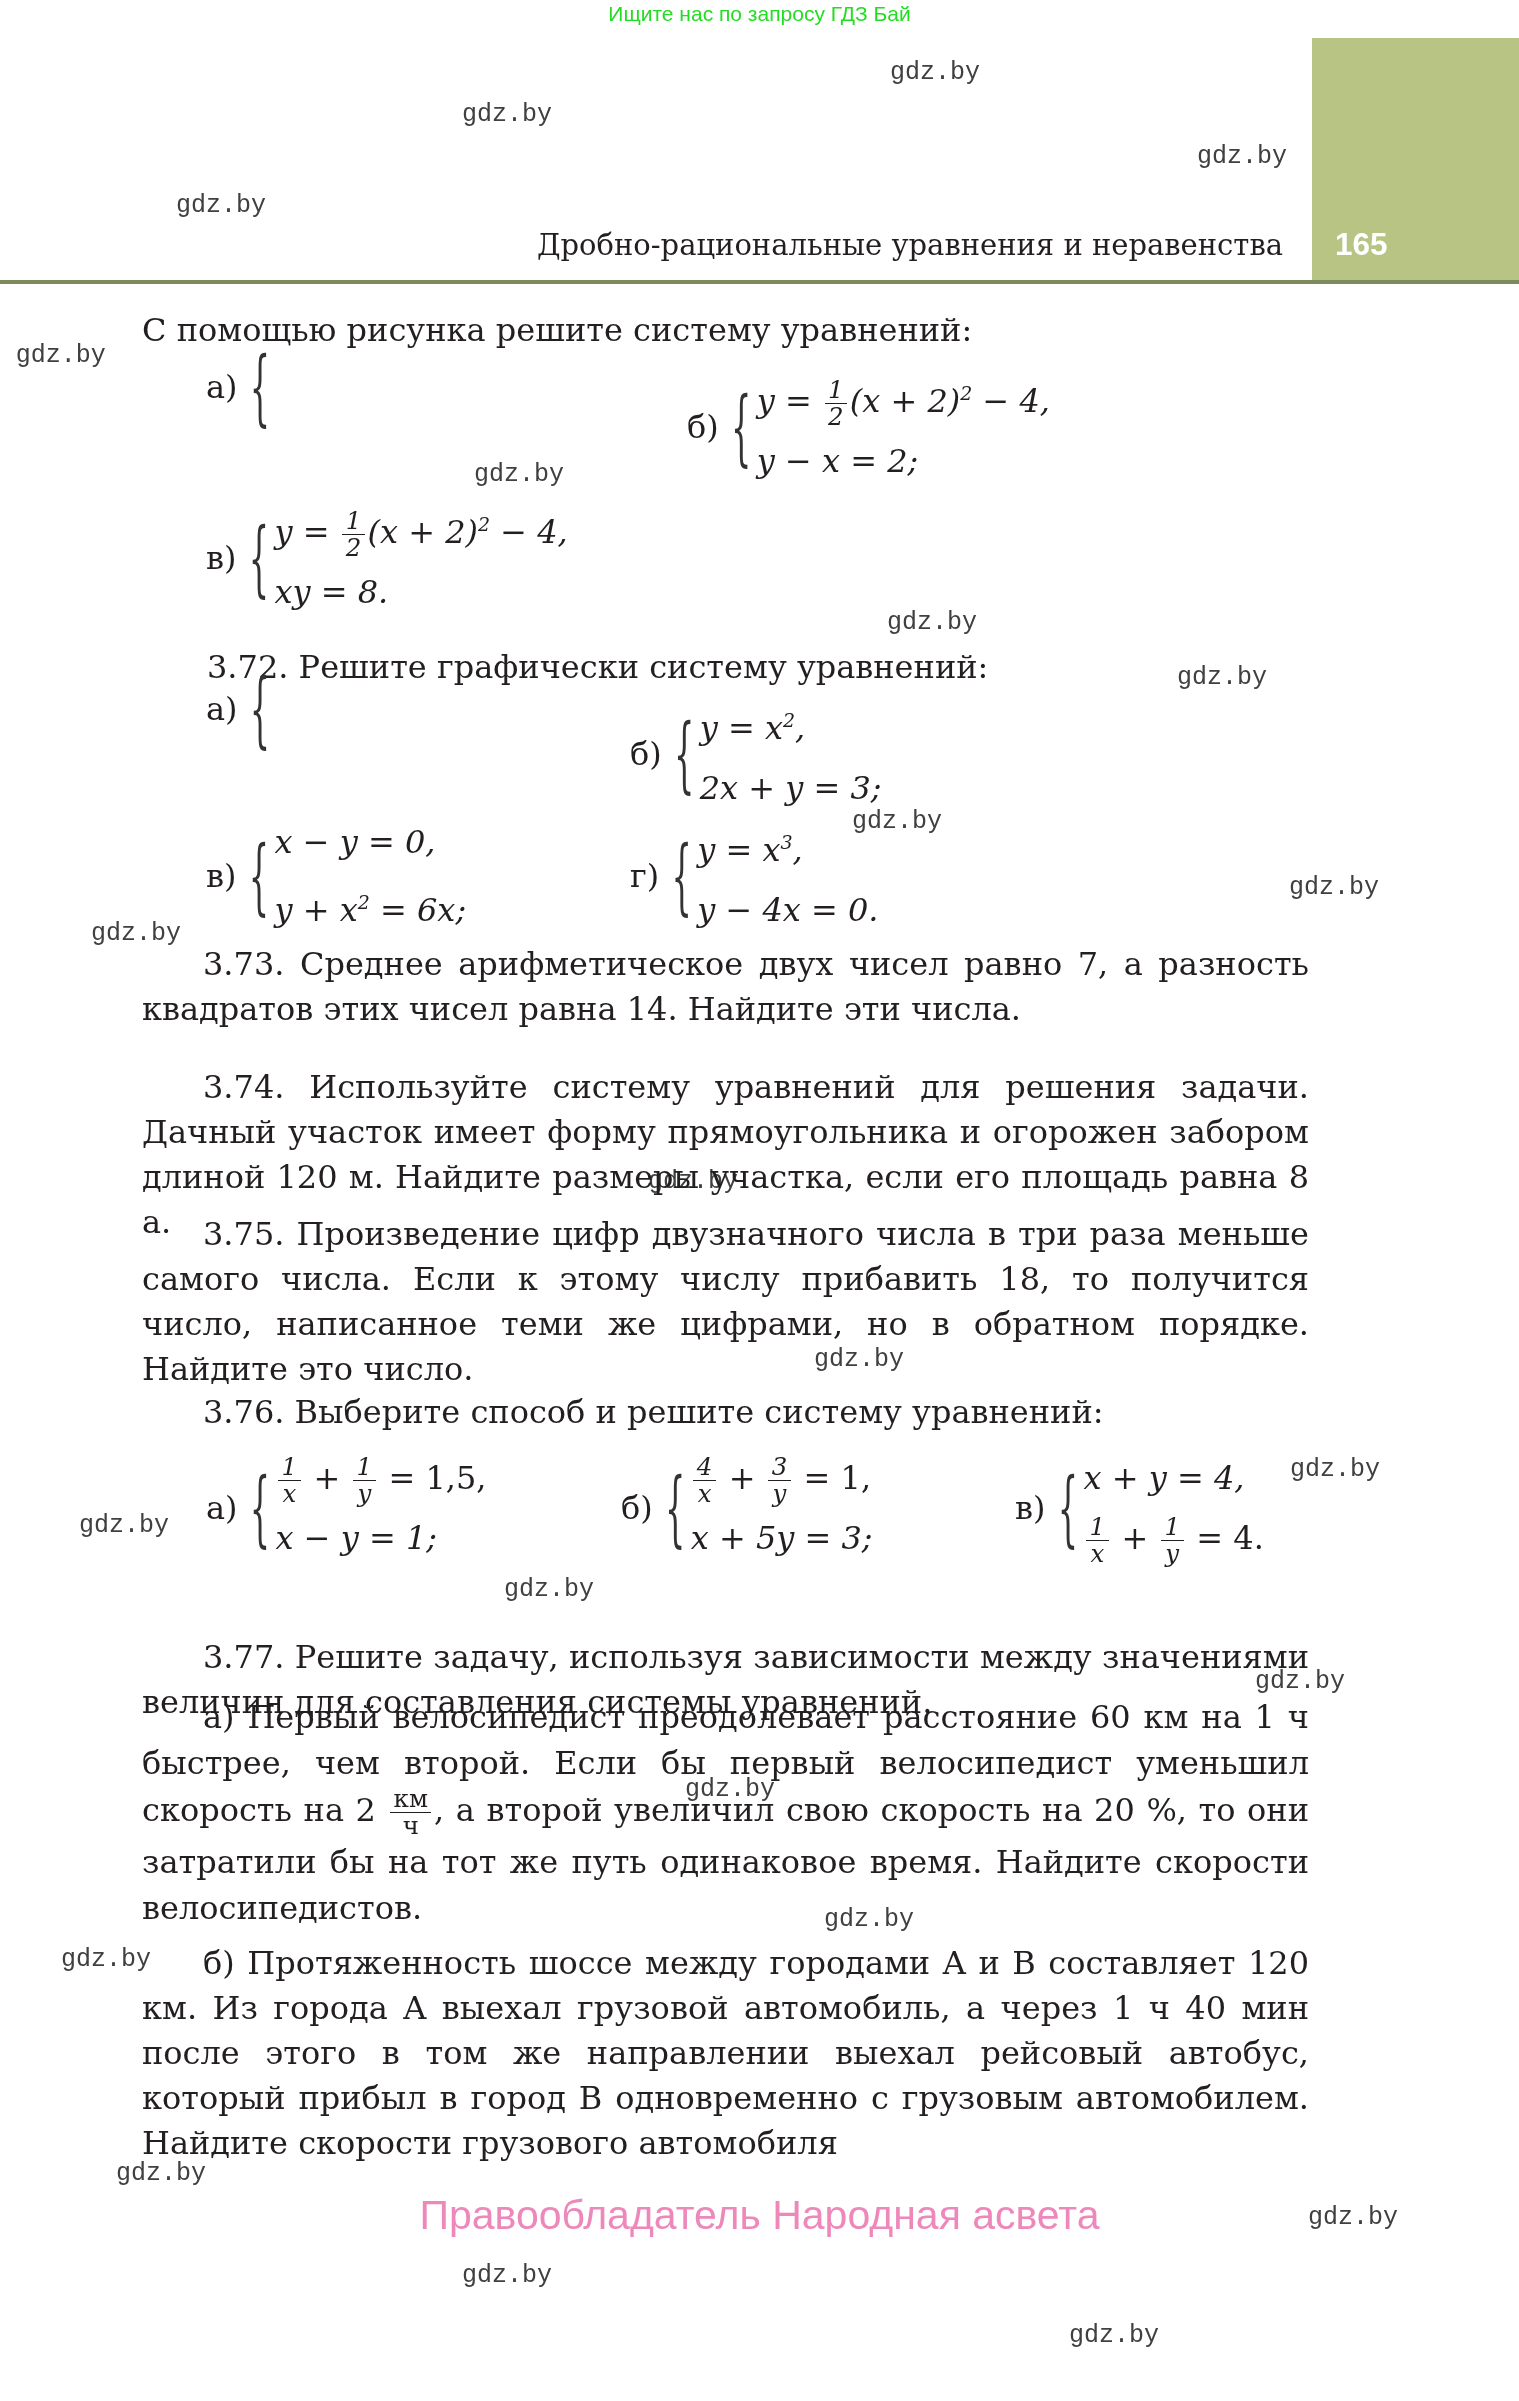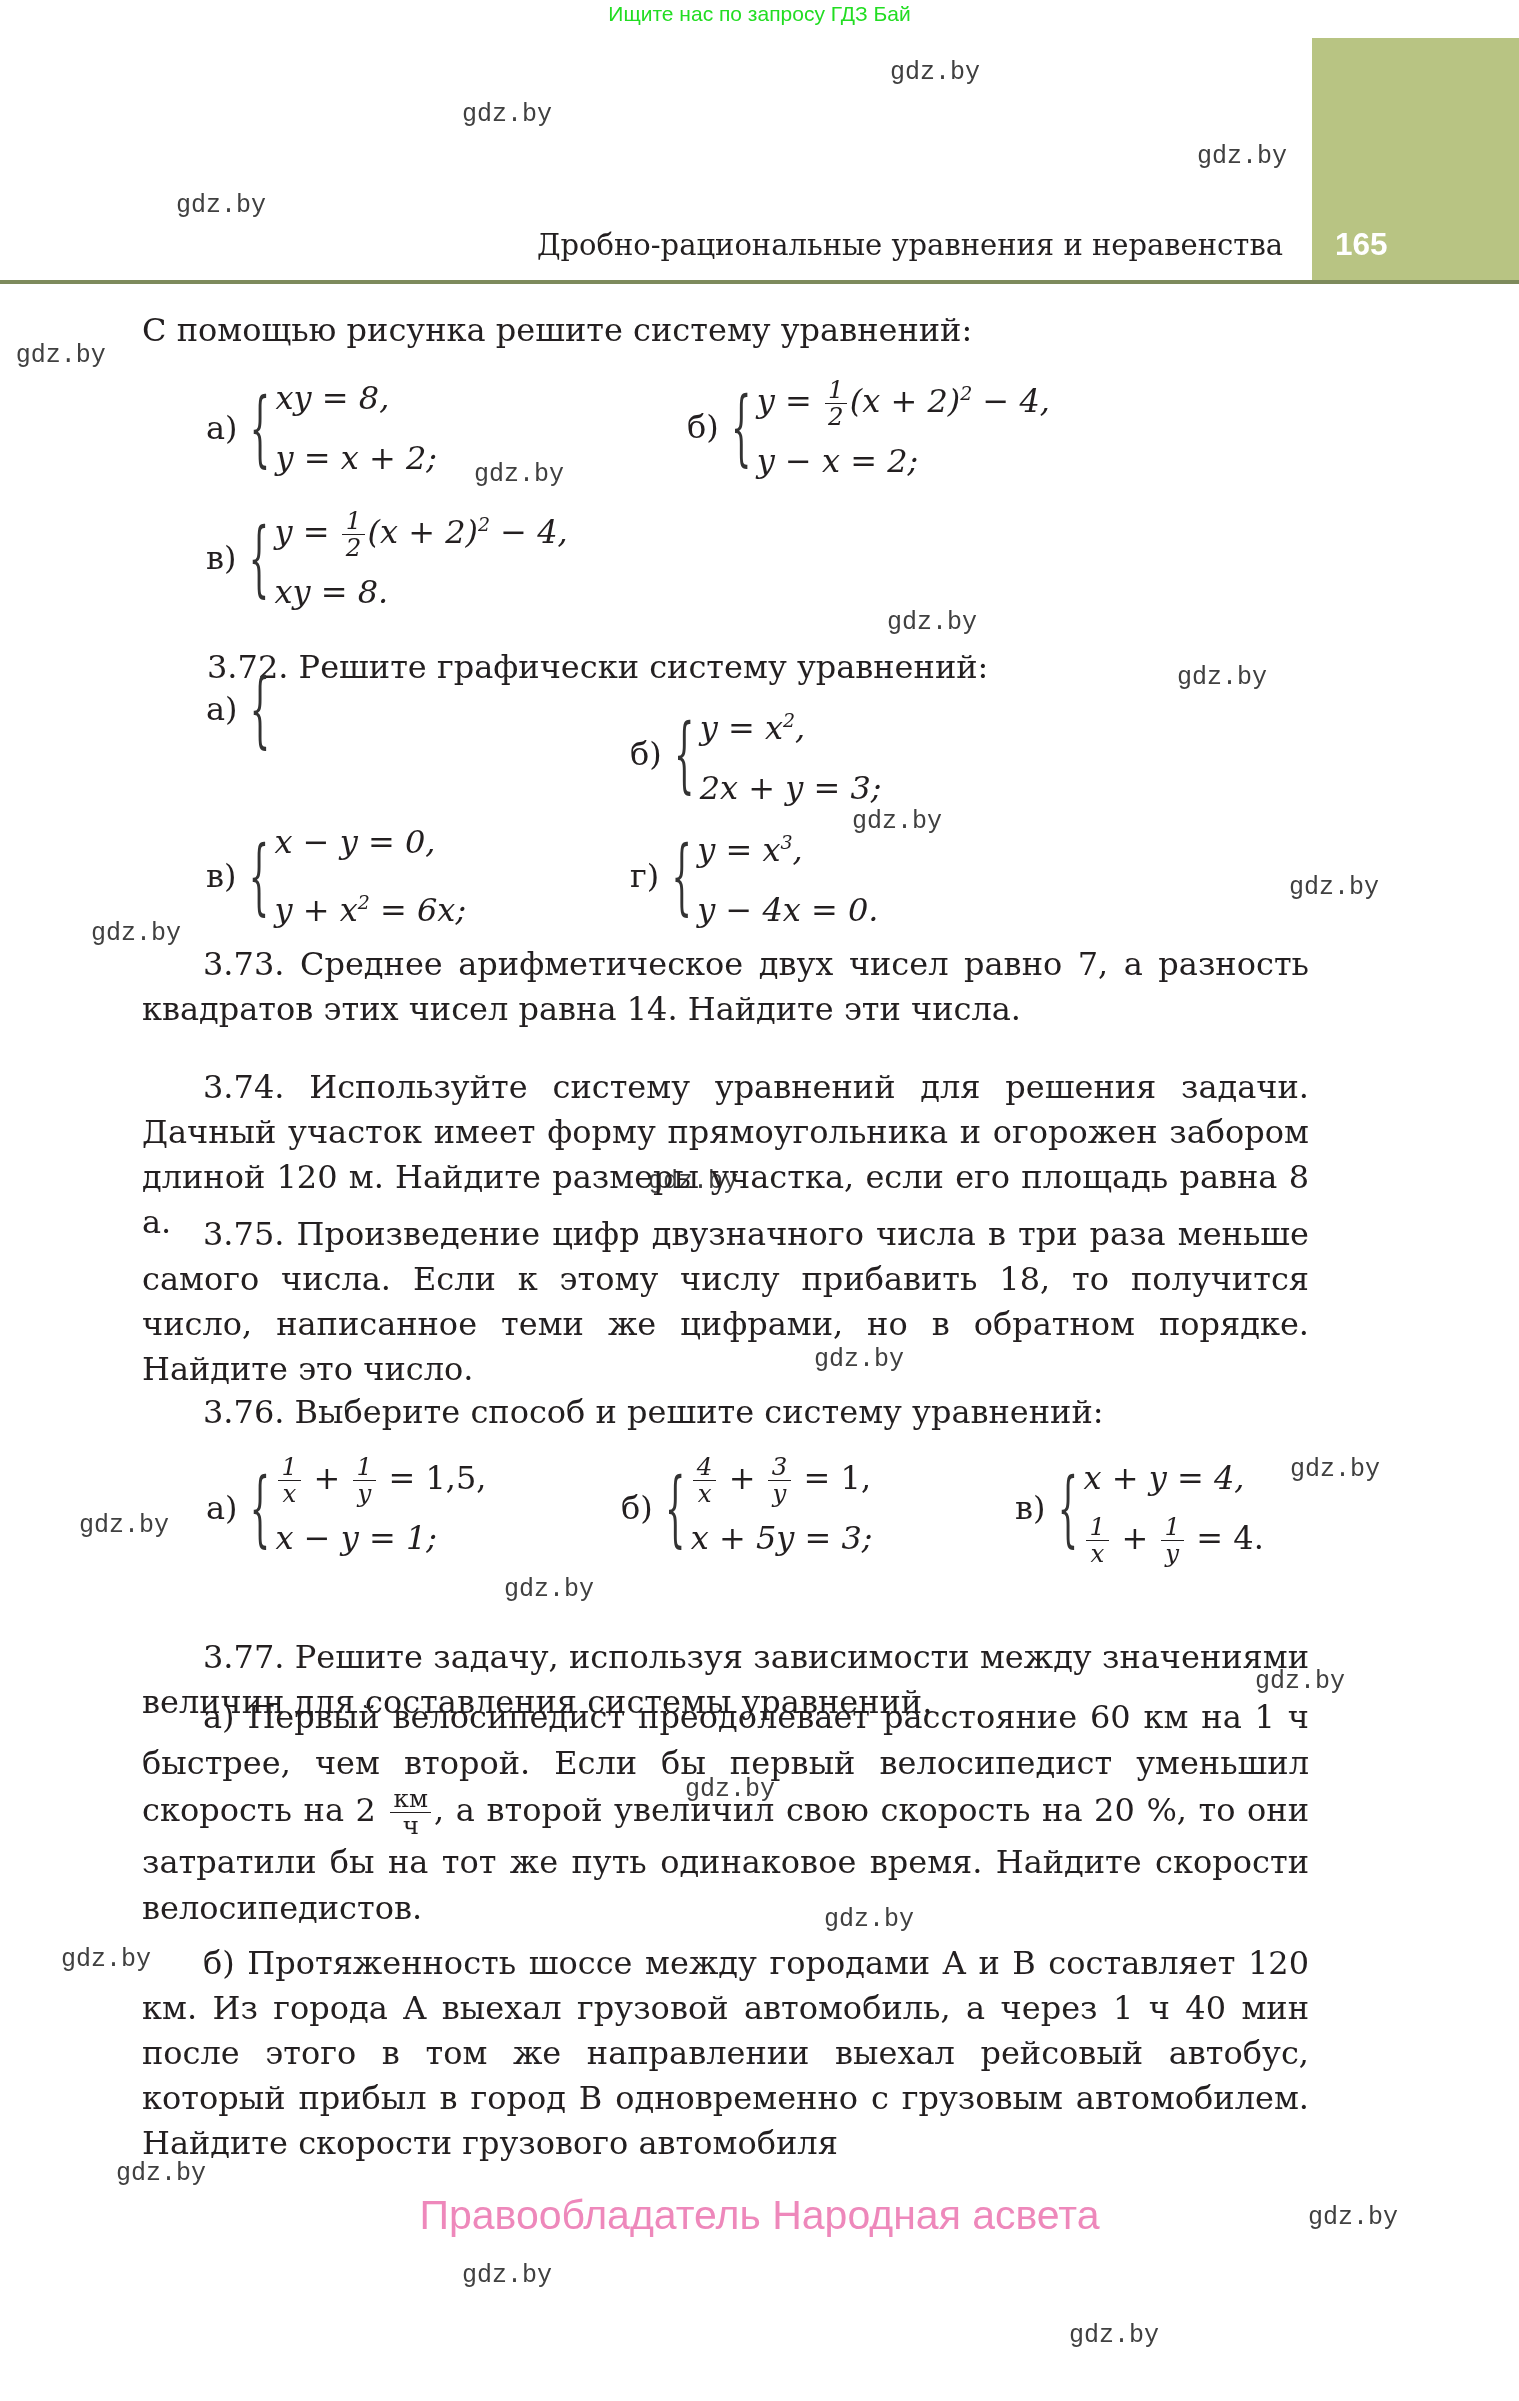--- a/index.html
+++ b/index.html
@@ -61,24 +61,20 @@
     <div class="wm" style="left: 1069px; top: 2321px;">gdz.by</div>
   </div>
 
 <div class="para" style="top:308px;">
   <span>С помощью рисунка решите систему уравнений:</span>
 </div>
 
 <div class="sys" style="left:206px;top:368px;">
   <span class="lbl">а)</span>
   <span class="brace">{</span>
-  <div class="lines">
-    <div class="m">xy = 8,</div>
-    <div class="m">y = x + 2;</div>
-  </div>
 </div>
 
 <div class="sys" style="left:687px;top:363px;">
   <span class="lbl">б)</span>
   <span class="brace">{</span>
   <div class="lines">
     <div class="m"><span>y = </span><span class="frac">
           <span class="nu">1</span>
           <span>2</span>
         </span><span>(x + 2)</span><sup>2</sup><span> − 4,</span></div>

